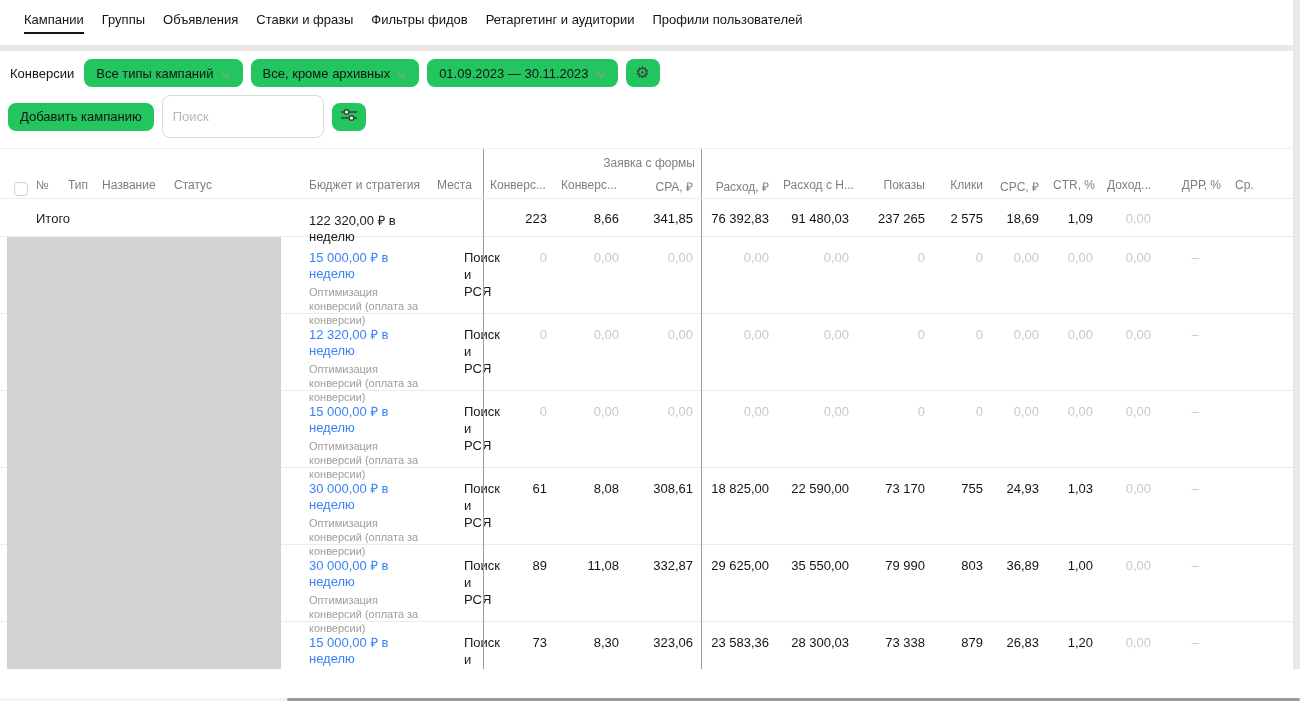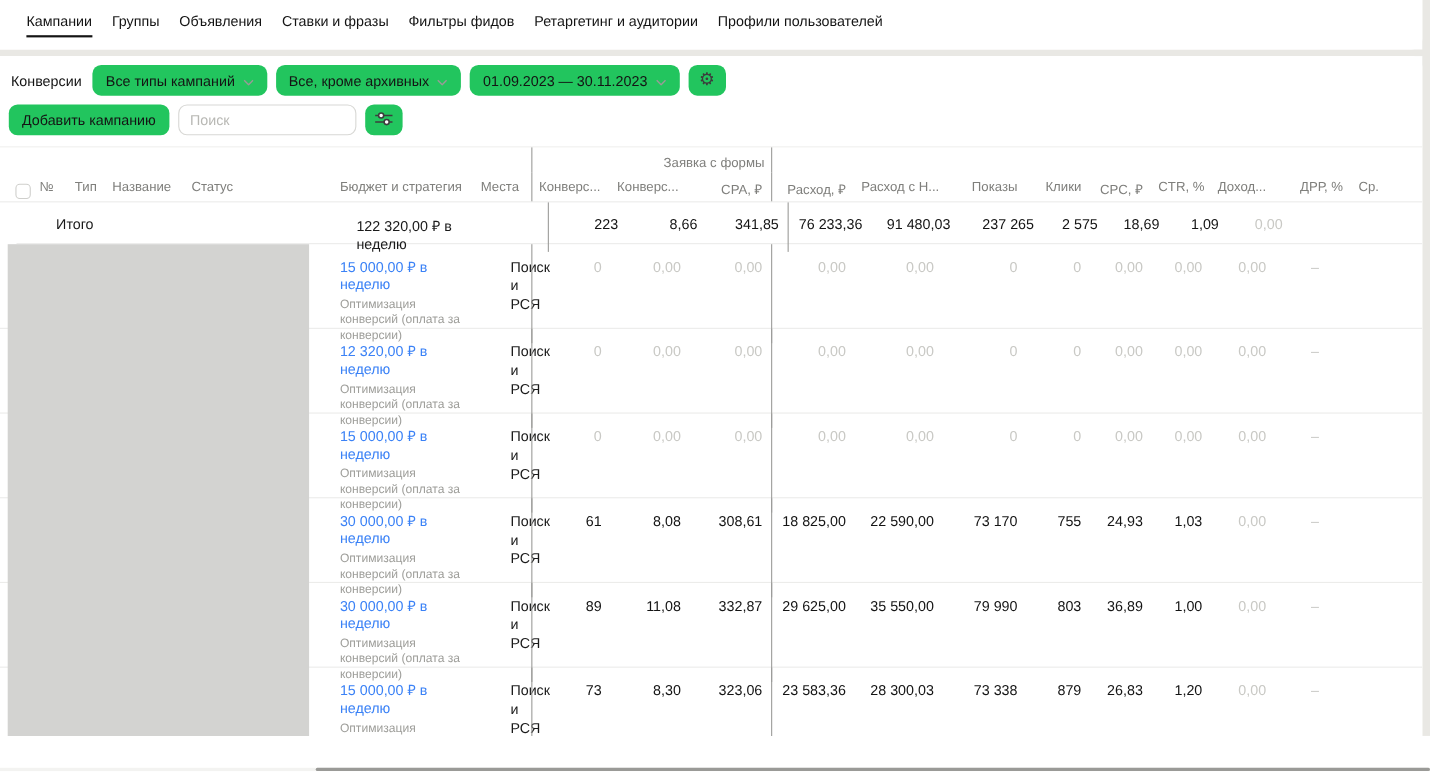--- a/index.html
+++ b/index.html
@@ -36,21 +36,21 @@
     background:#22c55e; border:none; border-radius:8px; height:28px;
     display:inline-flex; align-items:center; gap:7px; padding:0 12px;
     font-size:13px; color:#141414; cursor:pointer; font-family:inherit; white-space:nowrap;
   }
   .icon-pill { width:34px; justify-content:center; padding:0; }
   .gear-glyph { font-size:16px; line-height:1; color:#3c3c3c; }
   .chev { display:inline-block; margin-top:1px; }
 
   .action-row { display:flex; align-items:center; gap:8px; padding:3px 8px 10px 8px; }
   .search-input {
-    height:28px; width:162px; border:1px solid #d8d8d5; border-radius:8px;
+    height:43px; width:162px; border:1px solid #d8d8d5; border-radius:8px;
     padding:0 10px; font-size:13px; font-family:inherit; color:#141414; outline:none;
   }
   .search-input::placeholder { color:#b8b8b4; }
 
   
   .grid {
     display:grid;
     grid-template-columns: 30px 32px 34px 72px 135px 128px 52px 72px 72px 74px 76px 80px 76px 58px 56px 54px 58px 70px 70px;
   }
   .tgroup { height:24px; border-top:1px solid #f0f0ee; }
@@ -62,21 +62,21 @@
   .thead { height:27px; border-bottom:1px solid #ececea; }
   .thead .c { padding:6px 6px 0 6px; font-size:12px; color:#7f7f7c; overflow:hidden; white-space:nowrap; }
   .thead .hR { text-align:right; padding-right:8px; }
   .checkbox {
     display:inline-block; width:14px; height:14px; border:1px solid #cfcfcc;
     border-radius:4px; background:#fff; margin:4px 0 0 8px; cursor:pointer;
   }
 
   .bl-dark { border-left:1px solid #9c9c99; }
 
-  .totals { height:38px; border-bottom:1px solid #ececea;margin-left:15px; }
+  .totals { height:38px; border-bottom:1px solid #ececea; }
   .totals .c { padding-top:12px; font-size:13px; }
   .t-label { grid-column:1/6; padding-left:36px; }
   .c-budget { grid-column:6; padding-left:6px; padding-right:8px; }
 
   .drow { height:77px; border-bottom:1px solid #ececea; }
   .drow .c { padding-top:13px; font-size:13px; }
   .r-lead { grid-column:1/6; }
   .budget-main { font-size:13px; color:#3b82f6; line-height:1.25; }
   .budget-sub { font-size:11px; color:#9e9e9a; line-height:1.3; margin-top:2px; }
   .c-places { padding-left:6px; padding-right:4px; line-height:1.3;margin-left:27px; }
@@ -184,21 +184,21 @@
       <div class="c">Ср.</div>
     </div>
 
     <div class="totals grid">
       <div class="c t-label">Итого</div>
       <div class="c c-budget">122 320,00 ₽ в неделю</div>
       <div class="c"></div>
       <div class="c num bl-dark">223</div>
       <div class="c num">8,66</div>
       <div class="c num">341,85</div>
-      <div class="c num bl-dark">76 233,36</div>
+      <div class="c num bl-dark">76 392,83</div>
       <div class="c num">91 480,03</div>
       <div class="c num">237 265</div>
       <div class="c num">2 575</div>
       <div class="c num">18,69</div>
       <div class="c num">1,09</div>
       <div class="c num muted">0,00</div>
       <div class="c num c-drr"></div>
       <div class="c num"></div>
     </div>
 

